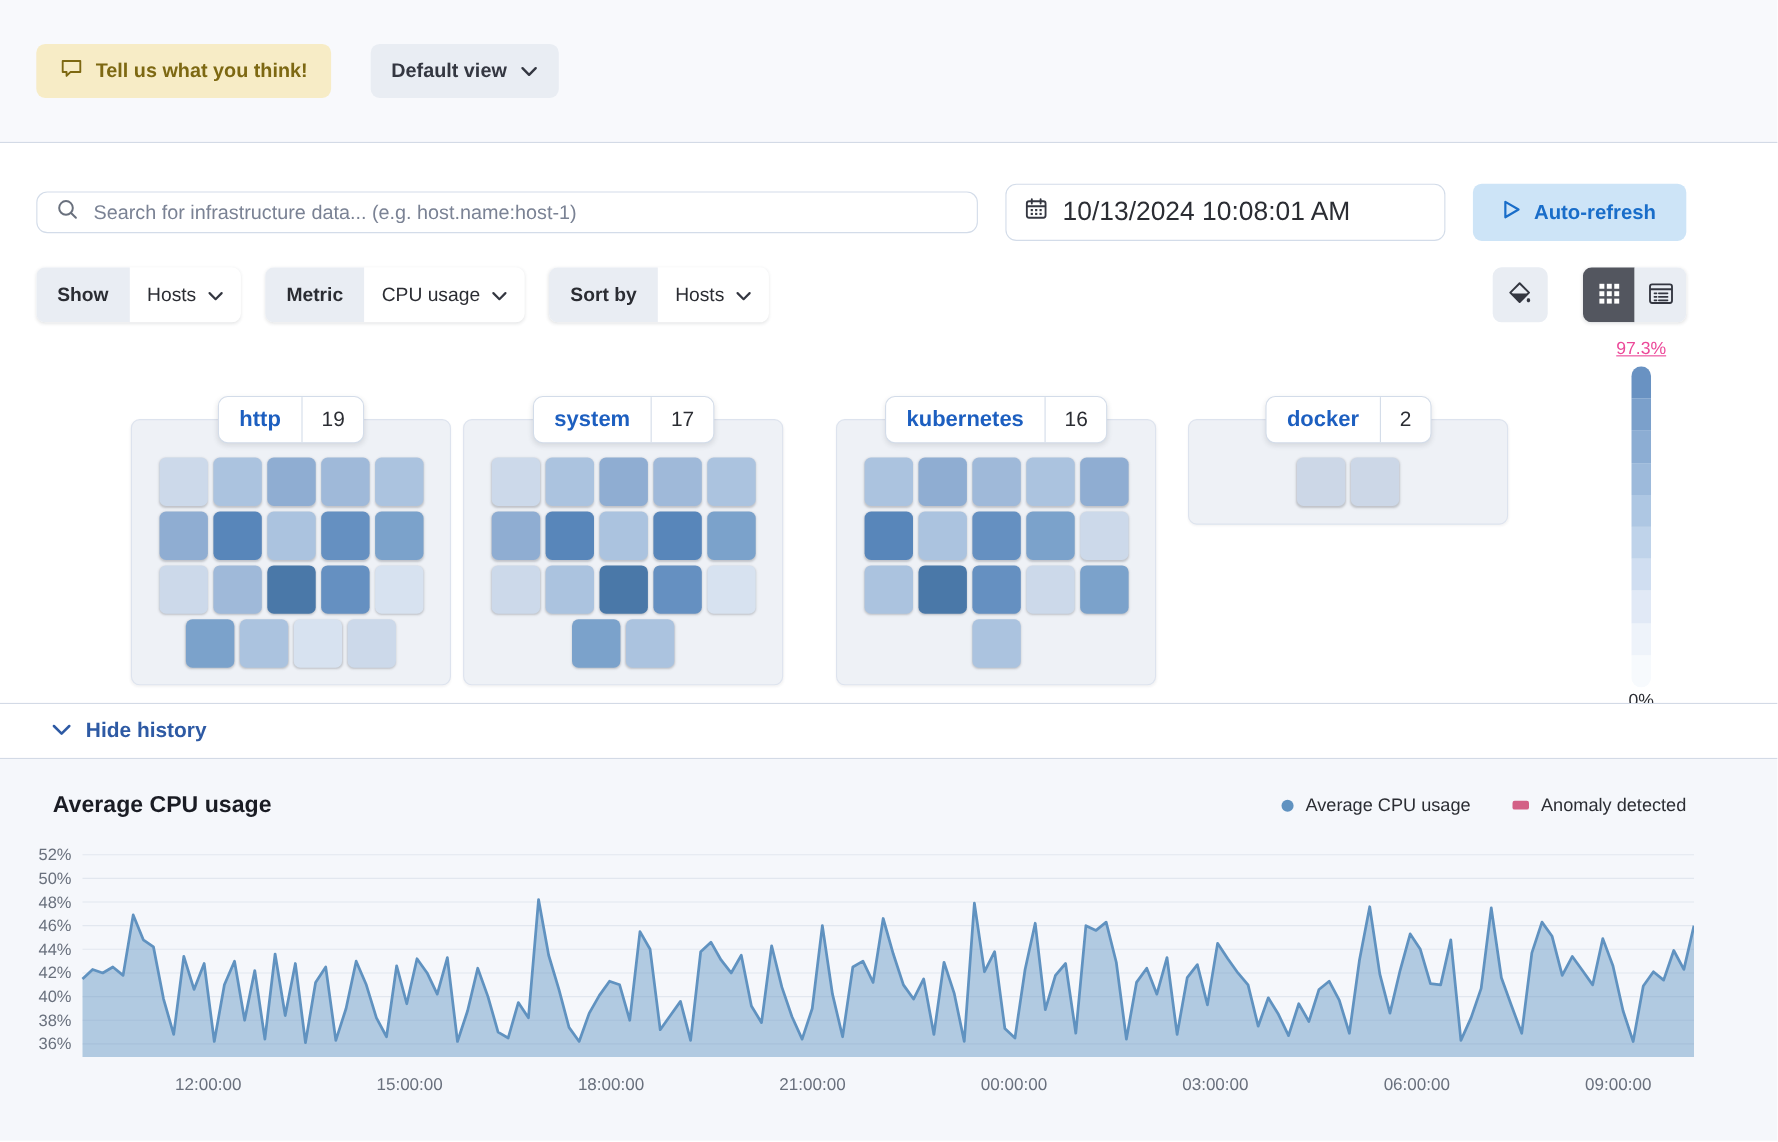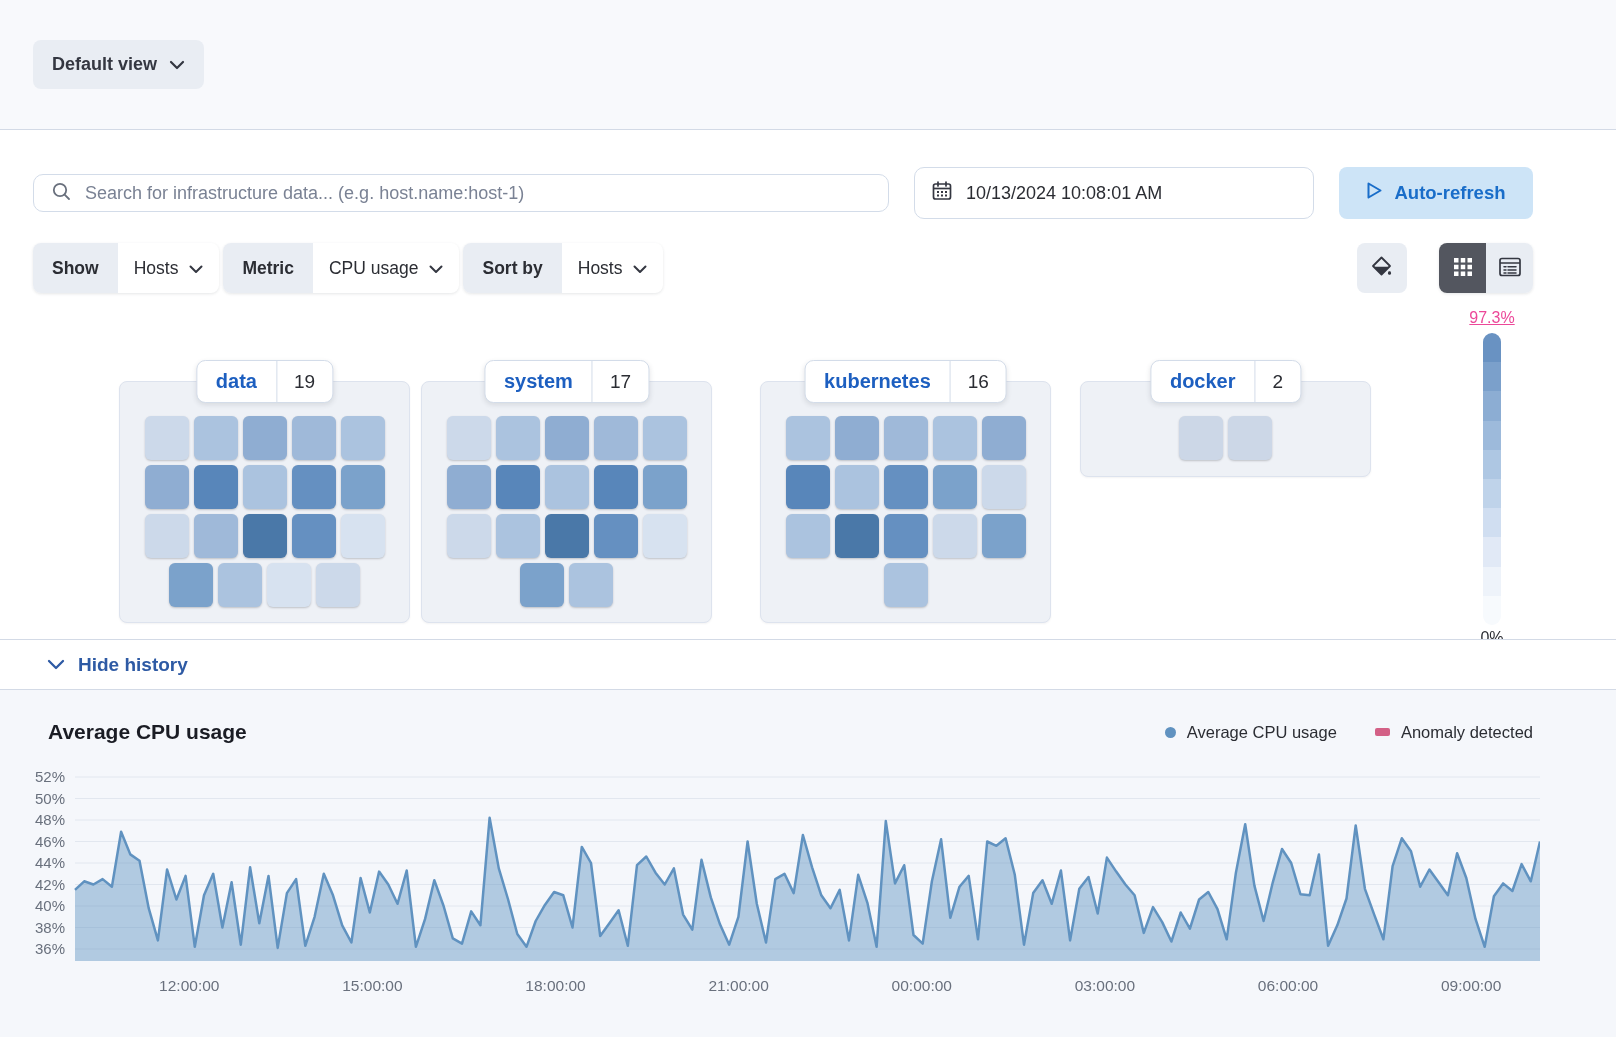--- a/index.html
+++ b/index.html
@@ -16,26 +16,26 @@
   .defaultview-btn { display:flex; align-items:center; gap:12px; height:49px; padding:0 19px;
     background:#e9edf3; border:none; border-radius:8px; color:#343741; font-weight:600; font-size:18px; cursor:pointer; font-family:inherit;}
 
   
   .query-row { display:flex; align-items:center; margin:37px 83px 0 33px; gap:25px; }
   .search-box { flex:1; height:38px; background:#fff; border:1px solid #d3dce9; border-radius:10px;
     display:flex; align-items:center; padding:0 17px; gap:13px; }
   .search-box input { border:none; outline:none; flex:1; font-size:18px; color:#343741; background:transparent; font-family:inherit;}
   .search-box input::placeholder { color:#7a8294; }
   .date-box { width:400px; height:52px; background:#fff; border:1px solid #d3dce9; border-radius:10px;
-    display:flex; align-items:center; padding:0 16px; gap:13px; font-size:18px; font-weight:500; color:#2b2d33; cursor:pointer;}
+    display:flex; align-items:center; padding:0 16px; gap:13px; font-size:24px; font-weight:500; color:#2b2d33; cursor:pointer;}
   .refresh-btn { width:194px; height:52px; background:#cde4f7; border:none; border-radius:8px;
     display:flex; align-items:center; justify-content:center; gap:11px; color:#196dc9; font-weight:600; font-size:18.5px; cursor:pointer; font-family:inherit;}
 
   
-  .filter-row { display:flex; align-items:center; margin:24px 83px 0 33px; gap:4px; }
+  .filter-row { display:flex; align-items:center; margin:24px 83px 0 33px; gap:22px; }
   .chip { display:inline-flex; align-items:stretch; height:50px; border-radius:8px; overflow:hidden;
     background:#fff; box-shadow:0 1px 3px rgba(52,55,65,.12); cursor:pointer; }
   .chip-label { display:flex; align-items:center; padding:0 19px; background:#e9edf3; font-weight:700; font-size:17.5px; color:#2b2d33; }
   .chip-value { display:flex; align-items:center; gap:11px; padding:0 16px; font-size:17.5px; color:#2b2d33; }
   .chip-token { border:1px solid #c9d0dd; border-radius:7px; padding:6px 15px; font-weight:600; font-size:17px; }
   .right-tools { margin-left:auto; display:flex; align-items:center; gap:32px; }
   .icon-btn { width:50px; height:50px; background:#e9edf3; border:none; border-radius:8px;
     display:flex; align-items:center; justify-content:center; cursor:pointer; }
   .seg-control { display:flex; height:50px; border-radius:8px; overflow:hidden; box-shadow:0 1px 3px rgba(52,55,65,.12); }
   .seg { width:47px; display:flex; align-items:center; justify-content:center; cursor:pointer; border:none; }
@@ -77,20 +77,28 @@
   .legend-item { display:flex; align-items:center; gap:11px; font-size:16.5px; color:#2b2d33; cursor:pointer; }
   .legend-dot { width:11px; height:11px; border-radius:50%; }
   .legend-rect { width:15px; height:8px; border-radius:2px; }
   #cpu-chart { position:absolute; left:20px; top:77px; }
 </style>
 </head>
 <body>
 
 <header class="page-header">
   <div class="header-actions">
+    <button class="feedback-btn">
+      <span>
+        <svg width="22" height="22" viewBox="0 0 22 22" fill="none">
+            <path d="M3 4.5 h16 v10 h-9 l-3.5 3.5 v-3.5 h-3.5 z" stroke="#7d6812" stroke-width="1.7" stroke-linejoin="round" fill="none"></path>
+          </svg>
+      </span>
+      <span>Tell us what you think!</span>
+    </button>
     <button class="defaultview-btn">
       <span>Default view</span>
       <span>
         <svg width="16" height="10" viewBox="0 0 16 10" fill="none">
             <path d="M2 2 L8 8 L14 2" stroke="#343741" stroke-width="2.2" stroke-linecap="round" stroke-linejoin="round"></path>
           </svg>
       </span>
     </button>
   </div>
 </header>
@@ -197,21 +205,21 @@
         </span>
       </button>
     </div>
   </div>
 </div>
 
 <section class="groups-section">
   <div id="groups-row">
       <div class="group-card tall" style="left: 119px;">
         <div class="group-badge">
-          <span class="group-name">data</span>
+          <span class="group-name">http</span>
           <span class="badge-divider"></span>
           <span class="group-count">19</span>
         </div>
         <div class="waffle">
           <div class="waffle-row">
             <div class="waffle-sq" style="background: rgb(204, 217, 234);"></div>
             <div class="waffle-sq" style="background: rgb(171, 195, 223);"></div>
             <div class="waffle-sq" style="background: rgb(143, 173, 210);"></div>
             <div class="waffle-sq" style="background: rgb(159, 185, 217);"></div>
             <div class="waffle-sq" style="background: rgb(171, 195, 223);"></div>

